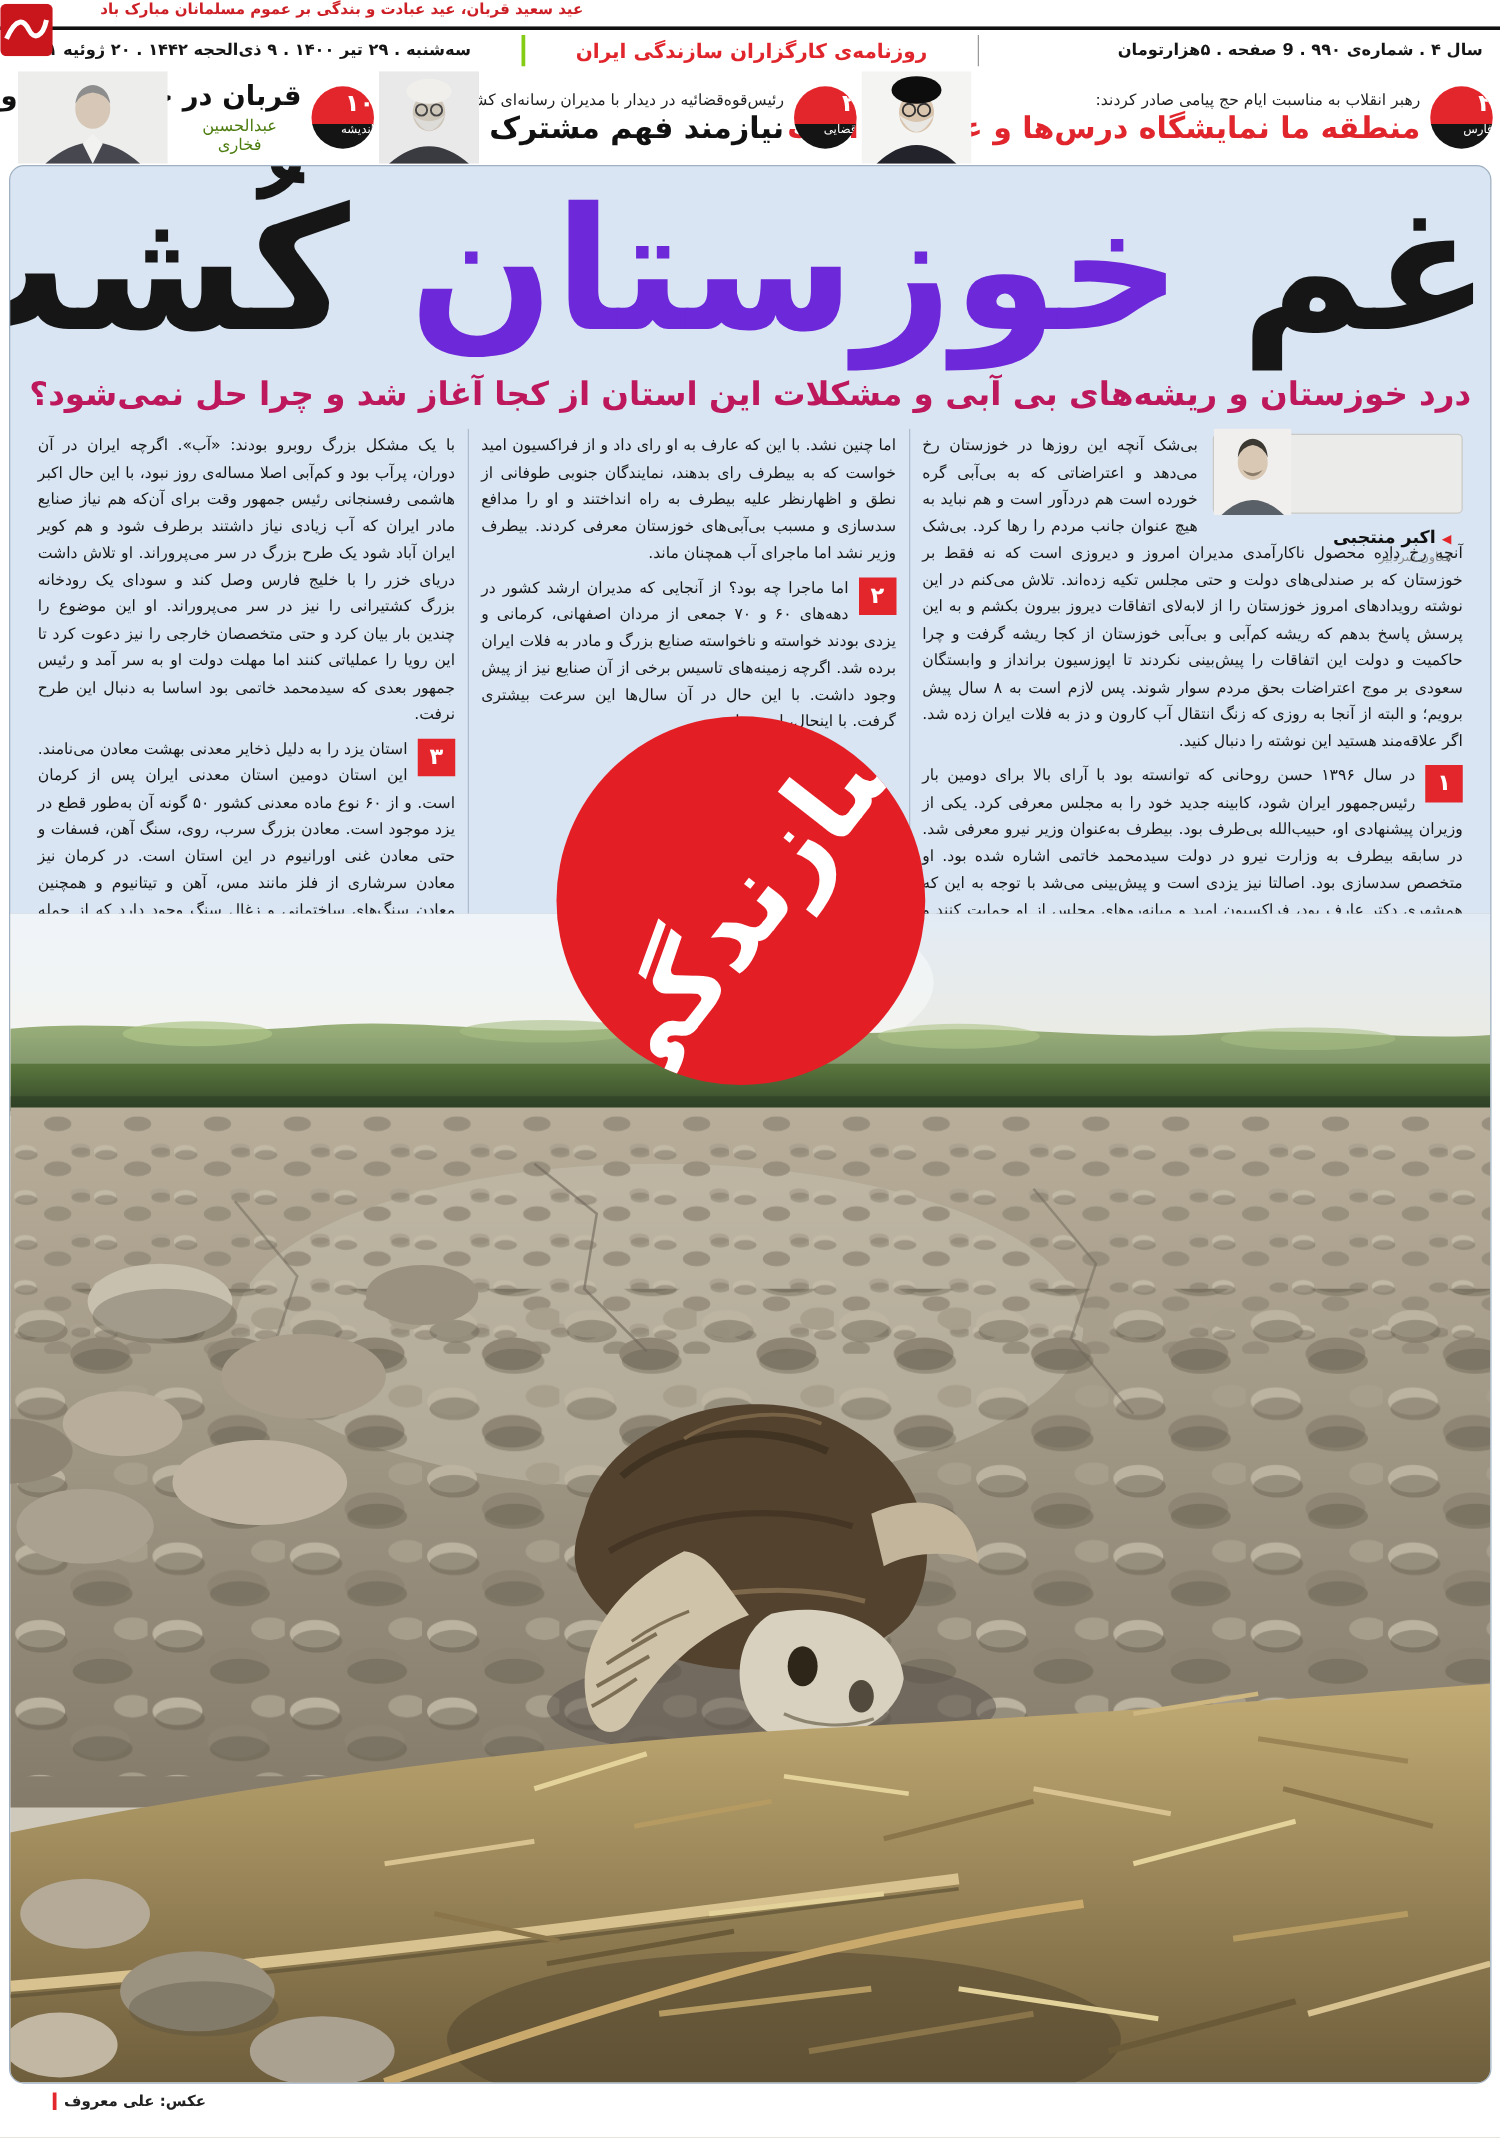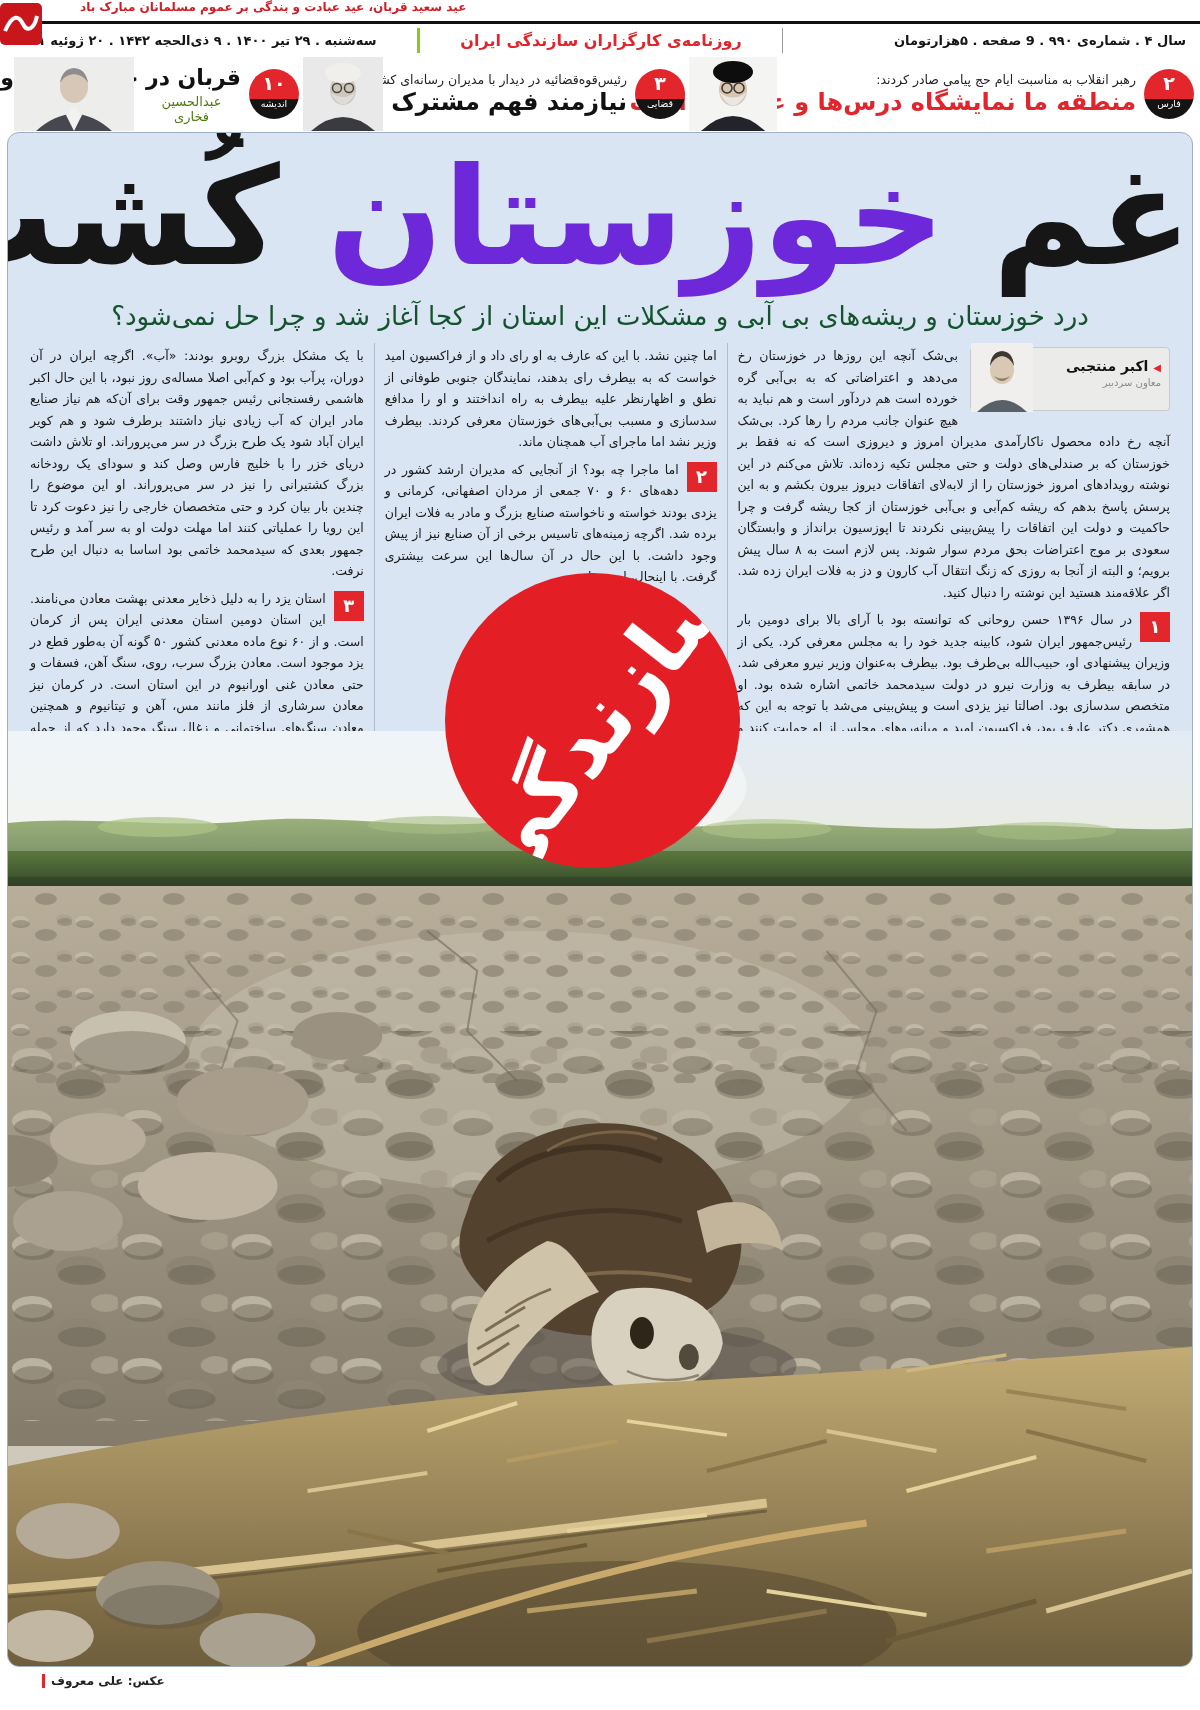--- a/index.html
+++ b/index.html
@@ -20,57 +20,57 @@
   .masthead .issue { flex:1; text-align:right; }
   .masthead .title { flex:0 0 auto; color:#e0262c; font-size:16px; border-right:1px solid #9a9a9a; border-left:3px solid #84cc16; padding:3px 40px; }
   .masthead .date { flex:1; text-align:left; }
   
   .stories-row { height:76px; display:flex; direction:rtl; align-items:center; padding:0 6px; gap:4px; background:#fff; }
   .story { display:flex; direction:rtl; align-items:center; gap:8px; }
   .story-a { width:505px; }
   .story-b { width:382px; }
   .story-c { width:285px; }
   .badge { width:50px; height:50px; border-radius:50%; overflow:hidden; flex:0 0 auto;
-    background:linear-gradient(#e3262c 0 60%, #141414 60% 100%); color:#fff; text-align:center; }
+    background:linear-gradient(#e3262c 0 60%, #141414 60% 100%); color:#fff; }
   .badge-num { font-size:19px; font-weight:bold; line-height:29px; }
   .badge-label { font-size:9.5px; line-height:12px; }
   .story-text { flex:1; min-width:0; }
   .story-kicker { font-size:12.5px; color:#222; text-align:right; white-space:nowrap; }
   .story-headline { font-size:24px; font-weight:bold; color:#111; text-align:center; white-space:nowrap; line-height:1.25; }
   .story-headline.red { color:#e0262c; }
   .story-author { font-size:13px; color:#4d7c0f; text-align:center; margin-top:2px; }
   .portrait { flex:0 0 auto; }
   .portrait svg { display:block; }
   
   .main-frame {
     margin:0 7px; width:1186px; border:1px solid #9fb0c2; border-radius:12px;
     background:#d9e5f2; position:relative; overflow:hidden;
   }
   .lead-headline {
     text-align:center; direction:rtl; white-space:nowrap;
     font-size:136px; font-weight:bold; color:#161616; line-height:1.18; padding-top:4px;
   }
   .lead-headline .red-word { color:#6d28d9;margin-top:48px; }
-  .lead-sub { text-align:center; font-size:26px; font-weight:normal; color:#14532d; padding:4px 0 12px; }
+  .lead-sub { text-align:center; font-size:26px; font-weight:bold; color:#be185d; padding:4px 0 12px; }
   .columns { display:flex; direction:rtl; height:388px; overflow:hidden; padding:0 12px; }
   .col { padding:2px 10px 0 10px; }
   .col-right { width:39%; }
   .col-mid { width:30.5%; border-left:1px solid #aebdce; border-right:1px solid #aebdce; }
   .col-left { width:30.5%; }
   .body-text {
     font-size:12.5px; line-height:1.72; text-align:justify; color:#181818; margin-bottom:6px;
   }
   .num-square {
     float:right; width:30px; height:30px; background:#e3262c; color:#fff;
     font-size:18px; font-weight:bold; text-align:center; line-height:30px;
     margin-left:8px; margin-top:3px;
   }
   .byline-box {
     float:right; width:200px; margin:2px 0 6px 12px; display:flex; direction:ltr;
-    background:#ebebe9; border:1px solid #c9c9c5; border-radius:4px; height:64px; overflow:visible;
+    background:#ebebe9; border:1px solid #c9c9c5; border-radius:4px; height:64px; overflow:visible;flex-direction:column;
   }
   .byline-photo { width:62px; height:72px; margin-top:-8px; }
   .byline-info { flex:1; direction:rtl; padding:10px 8px 0 4px; }
   .byline-name { font-size:14px; font-weight:bold; color:#111; white-space:nowrap; }
   .byline-name .marker { color:#e3262c; font-size:10px; }
   .byline-role { font-size:10px; color:#8a8a8a; margin-top:3px; }
   .logo-circle {
     position:absolute; left:437px; top:440px; width:295px; height:295px;
     background:#e31e25; border-radius:50%; z-index:5; overflow:hidden;
     display:flex; align-items:center; justify-content:center;

